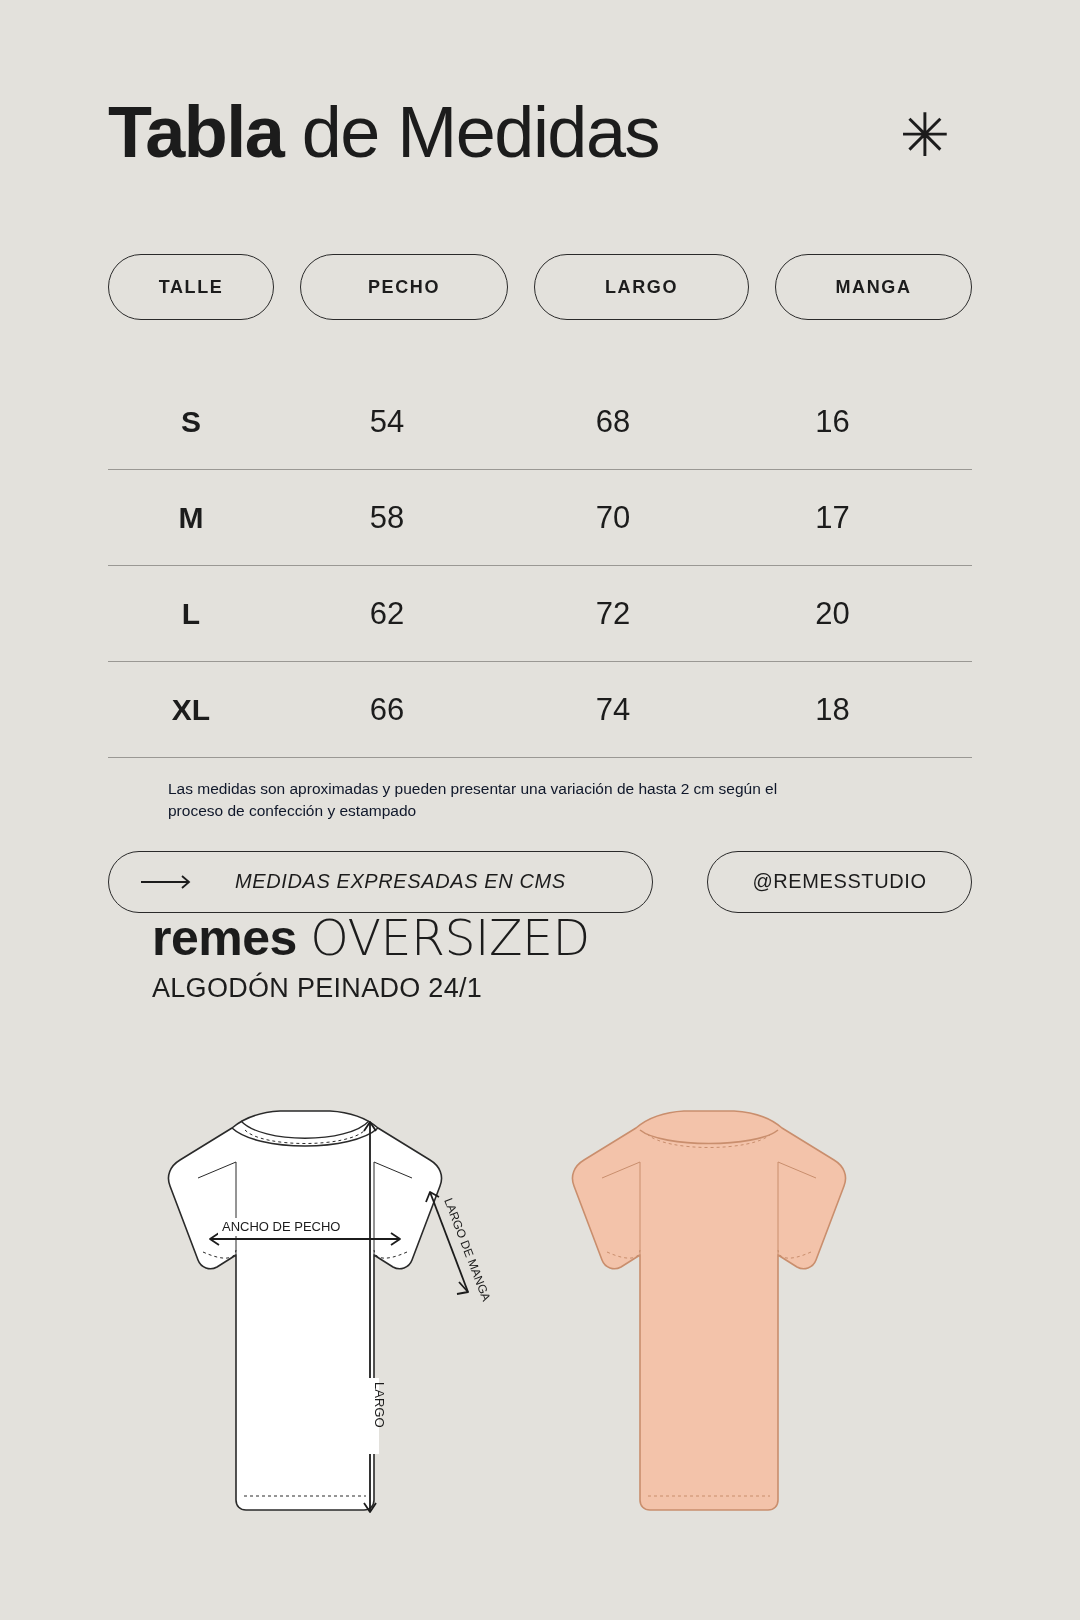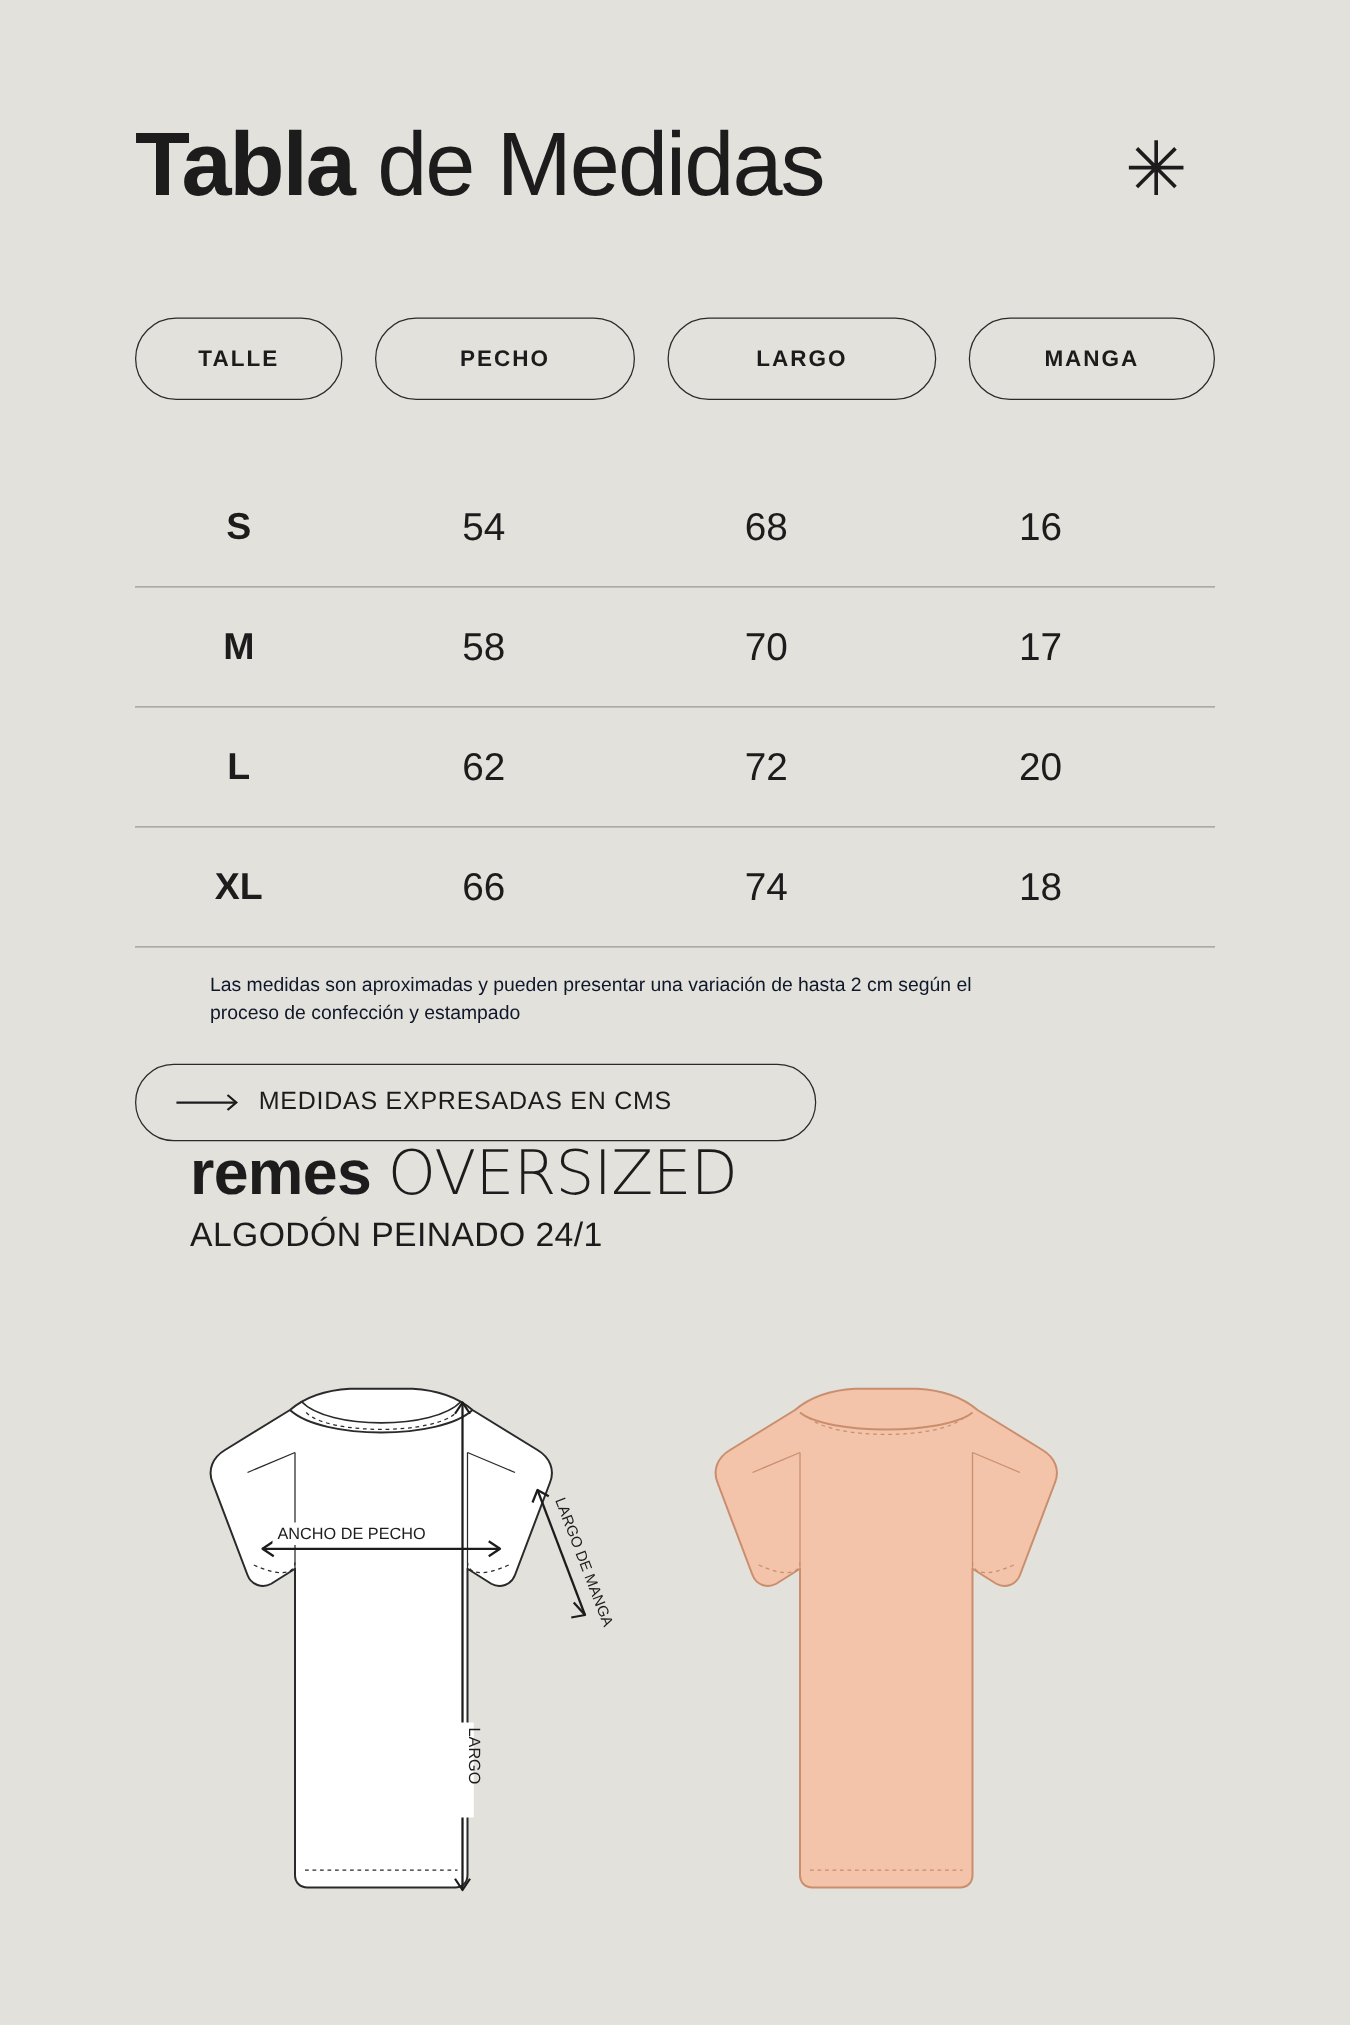--- a/index.html
+++ b/index.html
@@ -97,21 +97,21 @@
   }
   .pill-wide {
     height: 62px;
     border: 1.6px solid #2a2a2a;
     border-radius: 34px;
     display: flex;
     align-items: center;
     font-size: 20px;
     letter-spacing: 0.6px;
   }
-  .pill-cms { width: 545px; padding-left: 32px; gap: 12px; }
+  .pill-cms { width: 545px; padding-left: 32px; gap: 40px; font-style: italic; }
   .pill-ig  { width: 265px; justify-content: center; }
   .arrow-ico { display: inline-flex; align-items: center; }
 
   
   .brand {
     padding-left: 44px;
   }
   .brand-line1 {
     font-size: 50px;
     line-height: 1;
@@ -191,20 +191,23 @@
 
   <div class="bottom-pills">
     <div class="pill-wide pill-cms">
       <span class="arrow-ico">
         <svg width="54" height="16" viewBox="0 0 54 16">
           <line x1="0" y1="8" x2="48" y2="8" stroke="#1c1c1c" stroke-width="1.8"></line>
           <polyline points="41,2 48,8 41,14" fill="none" stroke="#1c1c1c" stroke-width="1.8"></polyline>
         </svg>
       </span>
       <span>MEDIDAS EXPRESADAS EN CMS</span>
+    </div>
+    <div class="pill-wide pill-ig">
+      <span>@REMESSTUDIO</span>
     </div>
   </div>
 
   <div class="brand">
     <div class="brand-line1">
       <span class="b">remes</span><span>&nbsp;</span><span class="l">OVERSIZED</span>
     </div>
     <div class="brand-line2">ALGODÓN PEINADO 24/1</div>
   </div>
 

